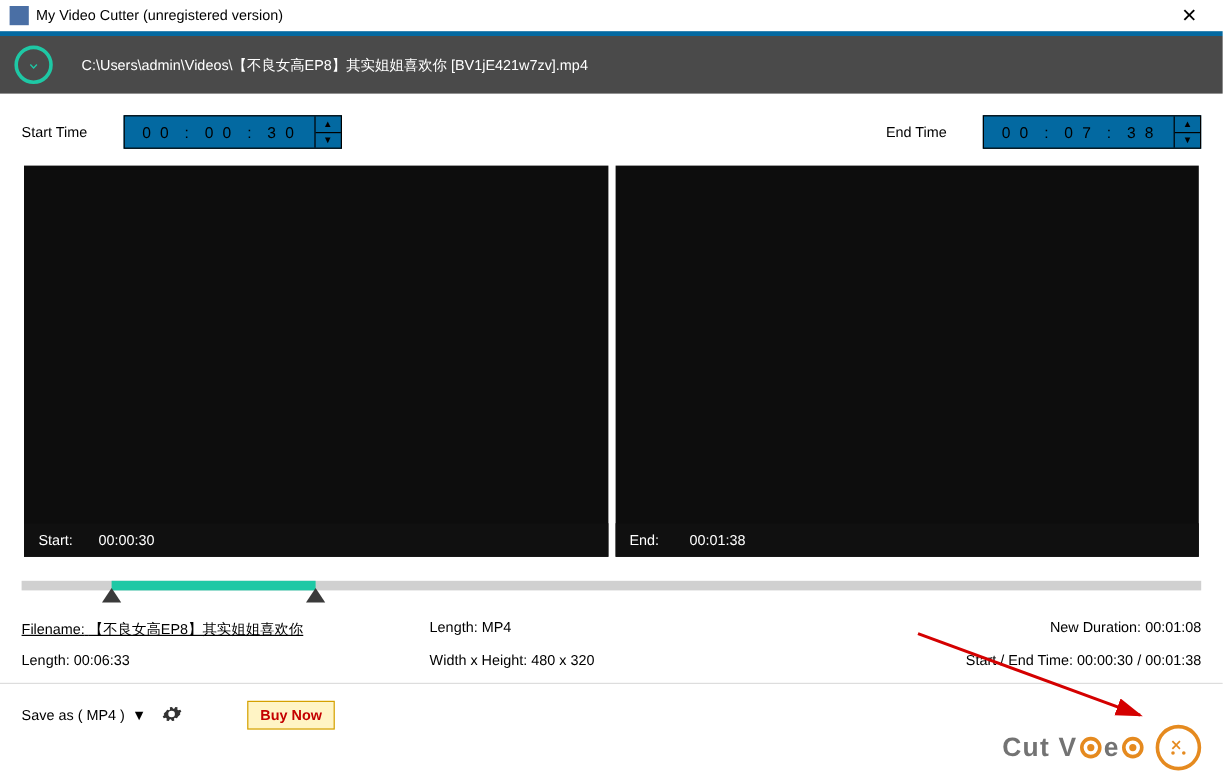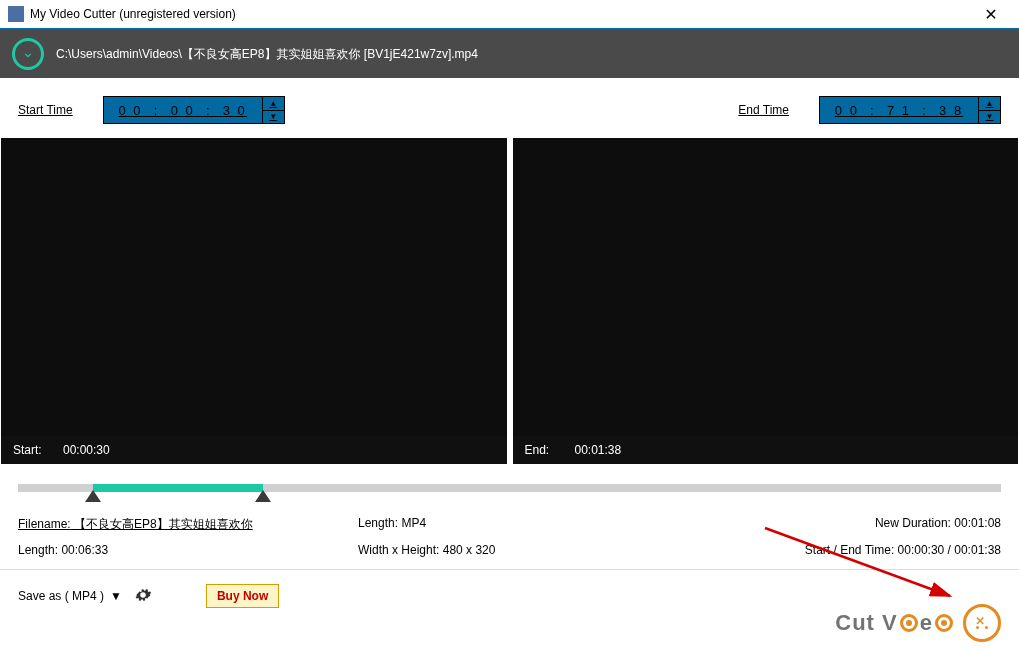--- a/index.html
+++ b/index.html
@@ -1,34 +1,34 @@
 <!DOCTYPE html>
 <html><head>
 <meta charset="utf-8">
 <style>
 * { box-sizing: border-box; margin: 0; padding: 0; font-family: "Segoe UI", Arial, sans-serif; }
 body { width: 1019px; height: 650px; background: #fff; overflow: hidden; position: relative; }
-.titlebar { height: 30px; background: #fff; display: flex; align-items: center; padding: 0 8px; border-bottom: 2px solid #0369a1; }
+.titlebar { height: 30px; background: #fff; display: flex; align-items: center; padding: 0 8px; border-bottom: 4px solid #0369a1; }
 .titlebar .app-icon { width: 16px; height: 16px; background: #4a6fa5; margin-right: 6px; display: inline-block; }
 .titlebar .title { font-size: 12px; flex: 1; }
 .titlebar .close { width: 40px; text-align: center; font-size: 16px; cursor: pointer; }
-.filebar { height: 48px; background: #4a4a4a; display: flex; align-items: center; padding: 0 12px; color: #fff; }
+.filebar { height: 48px; background: #4a4a4a; display: flex; align-items: center; padding: 0 12px; color: #fff; gap: 12px; }
 .download-btn { width: 32px; height: 32px; border: 3px solid #1ec8a5; border-radius: 50%; display: flex; align-items: center; justify-content: center; margin-right: 12px; cursor: pointer; }
 .download-btn svg { fill: #1ec8a5; }
 .filepath { font-size: 12px; }
 .controls-row { display: flex; align-items: center; padding: 18px 18px 14px 18px; }
-.time-group { display: flex; align-items: center; gap: 30px; text-decoration: underline; }
+.time-group { display: flex; align-items: center; gap: 30px; }
 .time-label { font-size: 12px; }
 .time-box { border: 1px solid #000; width: 182px; height: 28px; display: flex; align-items: center; background: #0369a1; }
 .time-box .tval { flex: 1; text-align: center; font-size: 13px; letter-spacing: 2px; }
 .time-box .spinner { width: 22px; height: 100%; border-left: 1px solid #000; display: flex; flex-direction: column; }
 .time-box .spinner div { flex: 1; display: flex; align-items: center; justify-content: center; cursor: pointer; font-size: 8px; }
 .time-box .spinner div:first-child { border-bottom: 1px solid #000; }
 .spacer { flex: 1; }
-.preview-row { display: flex; gap: 6px; padding: 0 1px; }
+.preview-row { display: flex; gap: 6px; padding: 0 20px; }
 .preview { flex: 1; background: #0d0d0d; height: 326px; display: flex; flex-direction: column; }
 .preview .canvas { flex: 1; }
 .preview .label-row { height: 28px; background: #101010; color: #fff; display: flex; align-items: center; padding: 0 12px; font-size: 12px; }
 .preview .label-row .lbl { width: 50px; }
 .timeline { margin: 14px 18px 8px 18px; height: 26px; position: relative; }
 .timeline .track { position: absolute; top: 6px; left: 0; right: 0; height: 8px; background: #d0d0d0; }
 .timeline .selection { position: absolute; top: 6px; height: 8px; background: #1ec8a5; }
 .timeline .handle { position: absolute; top: 12px; width: 0; height: 0; border-left: 8px solid transparent; border-right: 8px solid transparent; border-bottom: 12px solid #3a3a3a; cursor: pointer; }
 .info-grid { display: grid; grid-template-columns: 340px 300px 1fr; padding: 4px 18px 0 18px; font-size: 12px; row-gap: 10px; }
 .info-grid .r { text-align: right; }
@@ -74,21 +74,21 @@
         <div>▲</div>
         <div>▼</div>
       </div>
     </div>
   </div>
   <div class="spacer"></div>
   <div class="time-group">
     <span class="time-label">End Time</span>
     <div class="time-box">
       <span class="tval">
-        <span>0 0</span>&nbsp;&nbsp;:&nbsp;&nbsp;<span>7 1</span>&nbsp;&nbsp;:&nbsp;&nbsp;<span>3 8</span>
+        <span>0 0</span>&nbsp;&nbsp;:&nbsp;&nbsp;<span>0 7</span>&nbsp;&nbsp;:&nbsp;&nbsp;<span>3 8</span>
       </span>
       <div class="spinner">
         <div>▲</div>
         <div>▼</div>
       </div>
     </div>
   </div>
 </div>
 
 <div class="preview-row">

